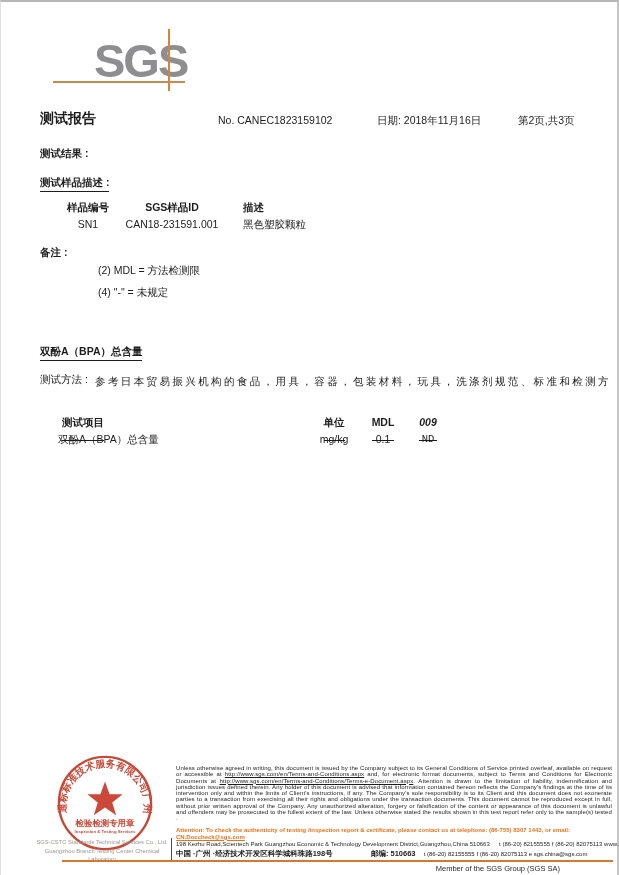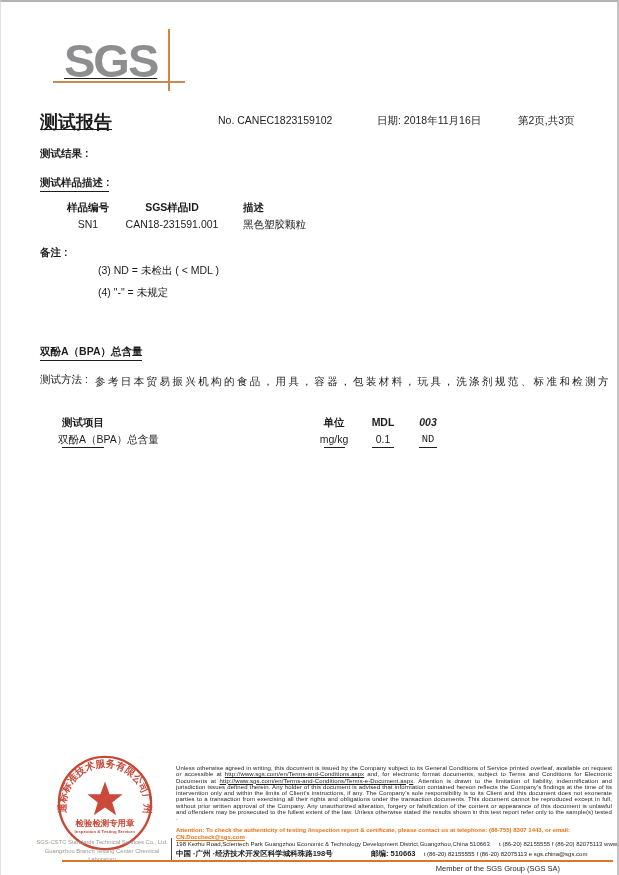--- a/index.html
+++ b/index.html
@@ -15,32 +15,32 @@
   }
   .abs{position:absolute;}
   
   .logo-text{
     font-weight:bold;font-size:47px;line-height:1;color:#8e8e90;
     letter-spacing:-2px;transform:scaleX(.92);transform-origin:left top;
   }
   .logo-vline{width:2px;background:#d4843c;}
   .logo-hline{height:2px;background:#c98a52;}
   
-  .report-title{font-size:18px;font-weight:bold;text-decoration:underline;}
+  .report-title{font-size:14px;font-weight:bold;}
   .hdr-txt{font-size:10.5px;}
   
   .sec-label{font-size:10.5px;font-weight:bold;}
   .u{border-bottom:1px solid #1d1d1d;padding-bottom:1px;display:inline-block;text-align:center;}
   .tbl-h{font-size:10.5px;font-weight:bold;}
   .tbl-v{font-size:10.5px;}
   .note-line{font-size:10.5px;height:22px;}
   .method-text{font-size:10.5px;line-height:19px;}
   .method-l1{letter-spacing:2.4px;white-space:nowrap;}
   .rt-h{font-size:10.5px;font-weight:bold;}
-  .rt-hu{border-bottom:1px solid #1d1d1d;padding-bottom:19px;}
+  .rt-hu{border-bottom:1px solid #1d1d1d;padding-bottom:12px;}
   .italic{font-style:italic;}
   .ctr{text-align:center;}
   
   .legal{
     font-size:6px;line-height:6.3px;text-align:justify;color:#1e1e1e;
     letter-spacing:0.1px;
   }
   .legal .lurl{text-decoration:underline;}
   .attention{
     font-size:6px;line-height:6.6px;color:#e8731a;font-weight:bold;text-align:left;
@@ -53,21 +53,21 @@
   .orange-rule{height:2px;background:#d9772b;}
   .member-line{font-size:7.5px;color:#2a2a2a;text-align:right;}
   .company-lines{font-size:5.8px;line-height:8.5px;color:#9b9790;text-align:center;}
   .stamp-svg{opacity:.92;}
 </style>
 </head>
 <body>
 
 <div class="page-frame"></div>
 
-<div class="abs" style="left:64px;top:37px;text-decoration:underline;">
+<div class="abs" style="left:94px;top:37px;">
   <span class="logo-text">SGS</span>
 </div>
 <div class="abs logo-vline" style="left:168px;top:29px;height:62px;"></div>
 <div class="abs logo-hline" style="left:53px;top:81px;width:132px;"></div>
 
 <div class="abs report-title" style="left:40px;top:110px;">测试报告</div>
 <div class="abs hdr-txt" style="left:218px;top:114px;">No. CANEC1823159102</div>
 <div class="abs hdr-txt" style="left:377px;top:114px;">日期: 2018年11月16日</div>
 <div class="abs hdr-txt" style="left:491px;top:114px;margin-left:27px;">第2页,共3页</div>
 
@@ -80,21 +80,21 @@
 <div class="abs tbl-h ctr" style="left:40px;top:201px;width:96px;text-align:center;">样品编号</div>
 <div class="abs tbl-h ctr" style="left:125px;top:201px;width:94px;">SGS样品ID</div>
 <div class="abs tbl-h" style="left:243px;top:201px;">描述</div>
 
 <div class="abs tbl-v ctr" style="left:40px;top:218px;width:96px;">SN1</div>
 <div class="abs tbl-v ctr" style="left:125px;top:218px;width:94px;">CAN18-231591.001</div>
 <div class="abs tbl-v" style="left:243px;top:218px;">黑色塑胶颗粒</div>
 
 <div class="abs sec-label" style="left:40px;top:246px;">备注 :</div>
 <div class="abs" style="left:98px;top:264px;">
-  <div class="note-line">(3) ND = 未检出 ( &lt; MDL )</div>
+  <div class="note-line">(2) MDL = 方法检测限</div>
   <div class="note-line">(4) "-" = 未规定</div>
 </div>
 
 <div class="abs sec-label" style="left:40px;top:345px;">
   <span class="u">双酚A（BPA）总含量</span>
 </div>
 
 <div class="abs sec-label" style="left:40px;top:373px;font-weight:normal;">测试方法 :</div>
 <div class="abs method-text" style="left:95px;top:372px;width:492px;">
   <div class="method-l1">参考日本贸易振兴机构的食品，用具，容器，包装材料，玩具，洗涤剂规范、标准和检测方</div>
@@ -103,21 +103,21 @@
 <div class="abs rt-h" style="left:62px;top:416px;">
   <span class="rt-hu">测试项目</span>
 </div>
 <div class="abs rt-h ctr" style="left:315px;top:416px;width:38px;">
   <span class="rt-hu">单位</span>
 </div>
 <div class="abs rt-h ctr" style="left:366px;top:416px;width:34px;">
   <span class="rt-hu">MDL</span>
 </div>
 <div class="abs rt-h ctr italic" style="left:412px;top:416px;width:32px;">
-  <span class="rt-hu">003</span>
+  <span class="rt-hu">009</span>
 </div>
 
 <div class="abs tbl-v" style="left:58px;top:433px;">双酚A（BPA）总含量</div>
 <div class="abs tbl-v ctr" style="left:315px;top:433px;width:38px;">mg/kg</div>
 <div class="abs tbl-v ctr" style="left:366px;top:433px;width:34px;">0.1</div>
 <div class="abs tbl-v ctr" style="left:412px;top:433px;width:32px;font-family:Liberation Mono, monospace;">ND</div>
 
 <svg class="abs stamp-svg" style="left:56px;top:754px;" width="98" height="98" viewBox="0 0 100 100">
   <defs>
     <path id="arcTop" d="M 11,62 A 40,40 0 1 1 89,62" fill="none"></path>

